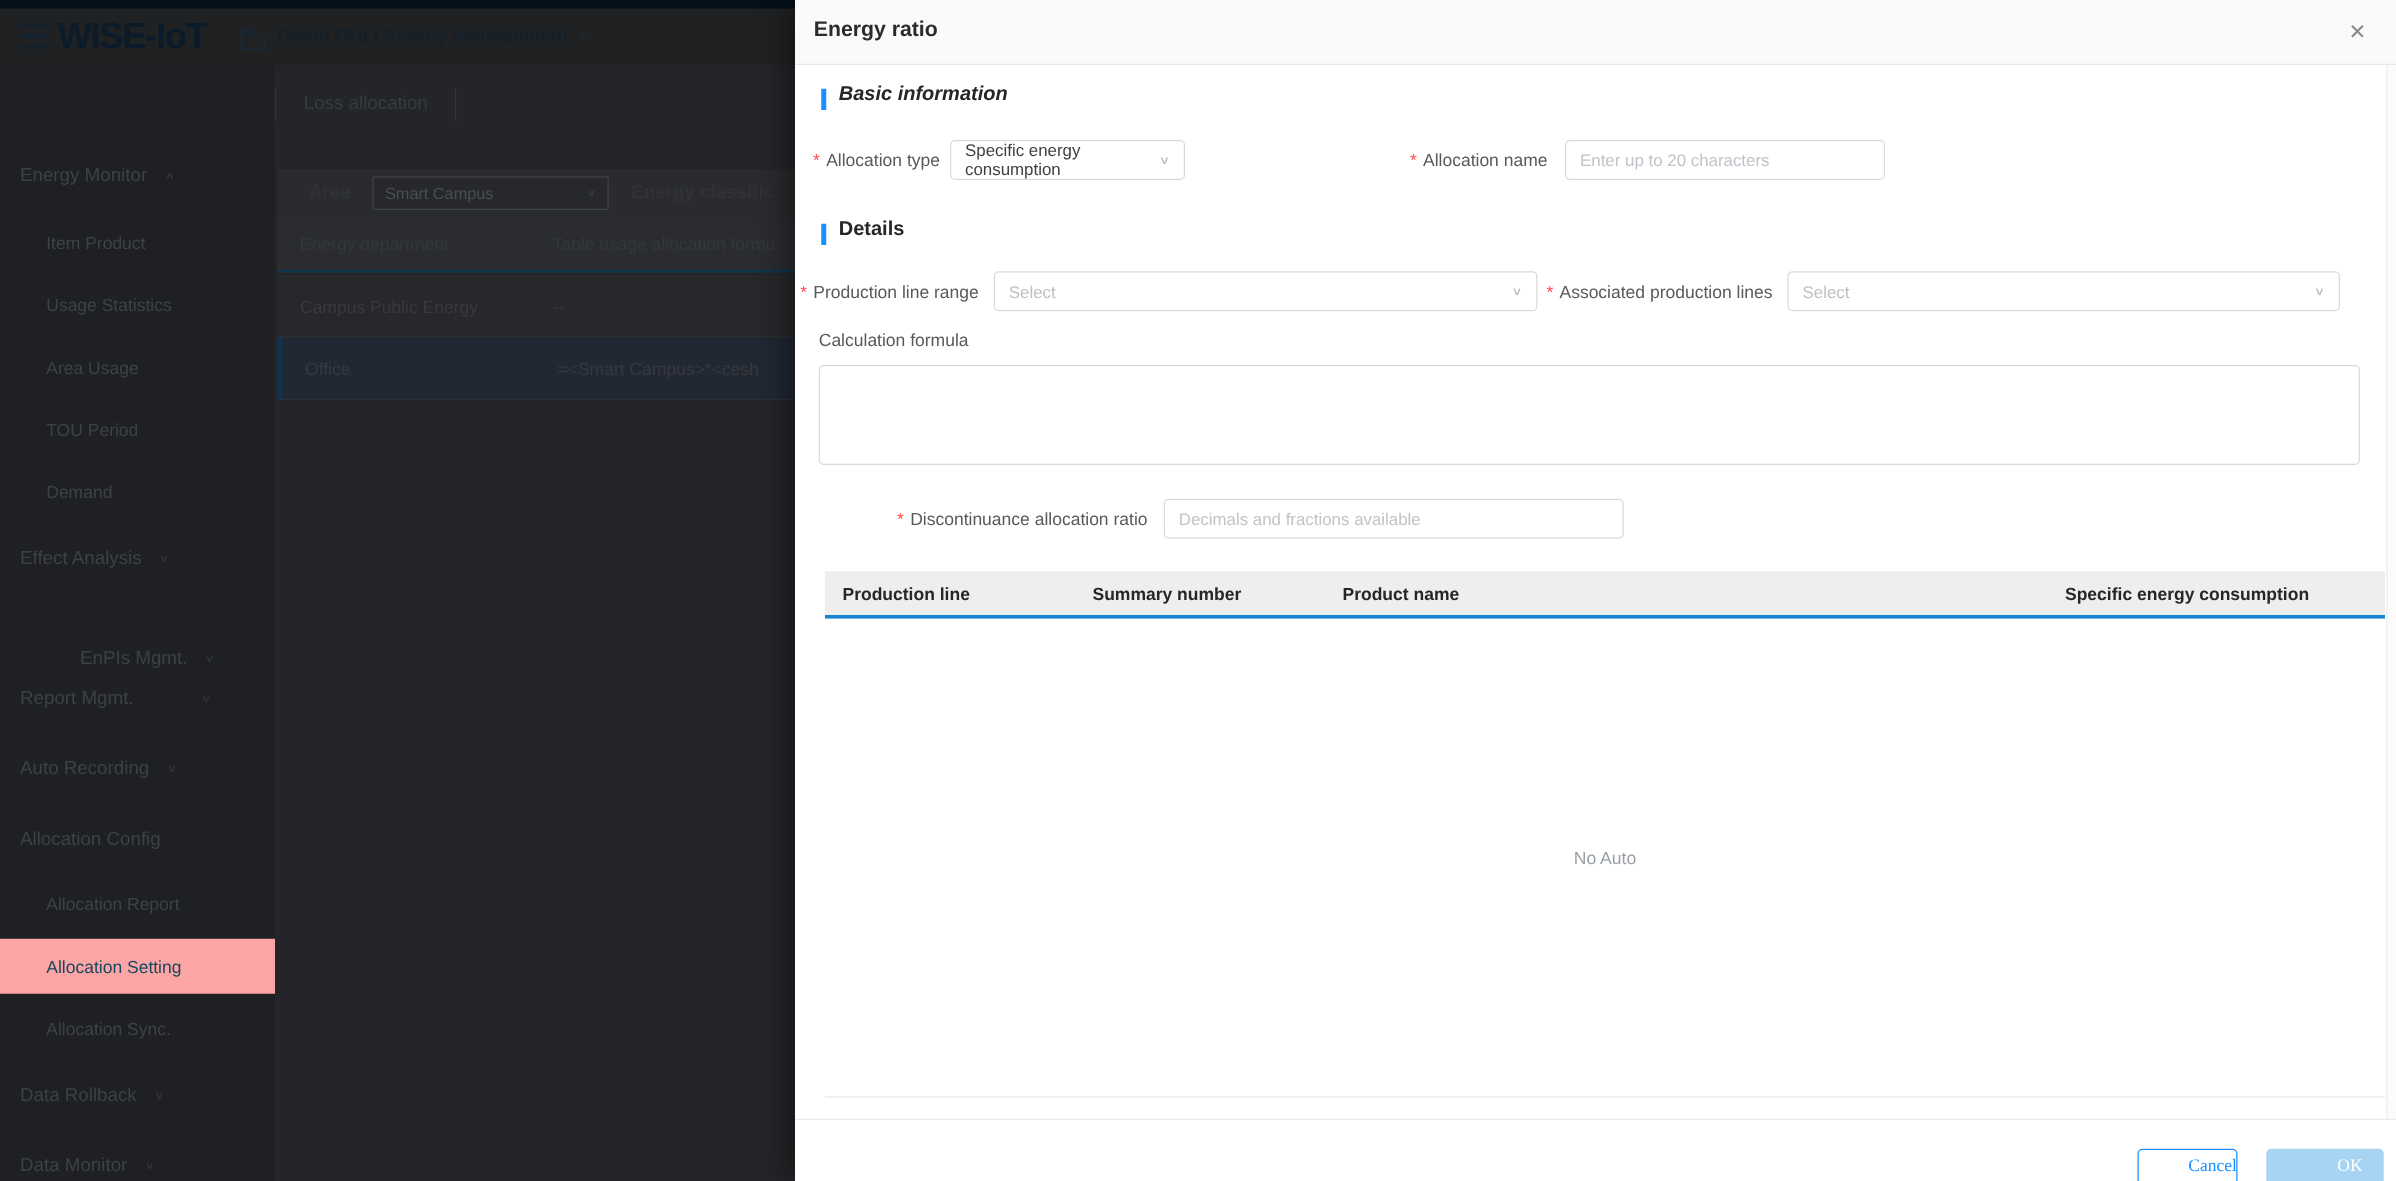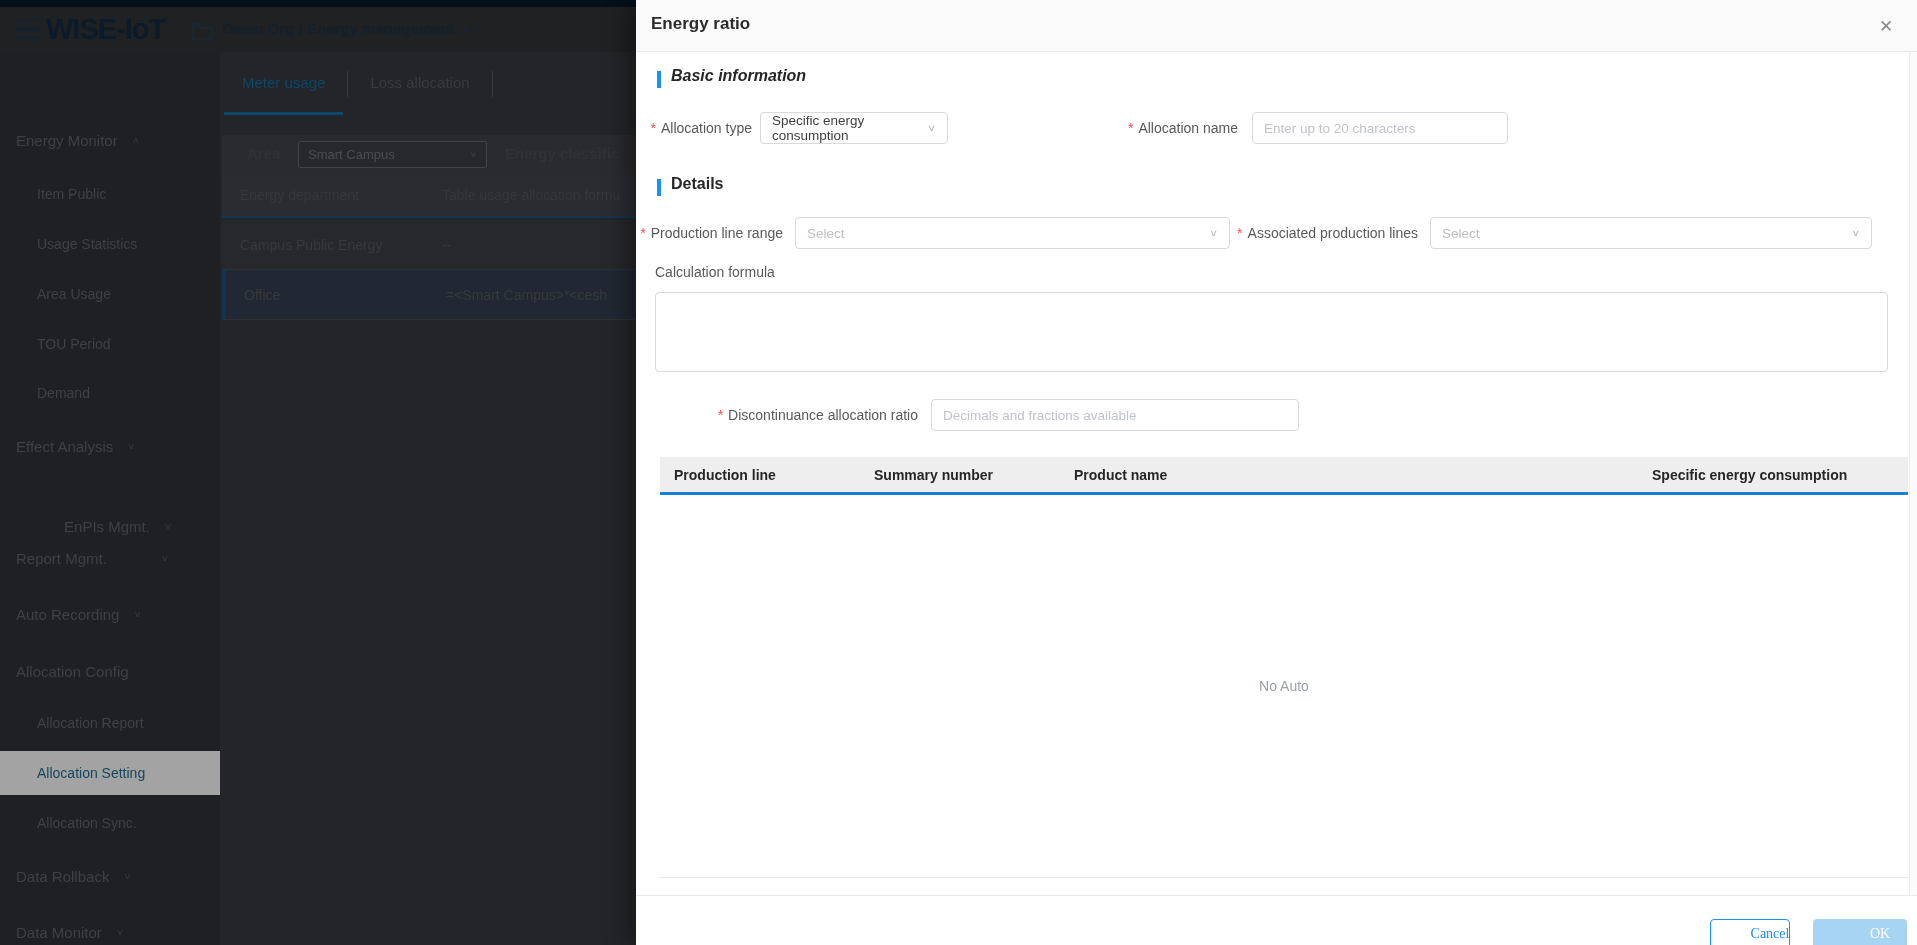--- a/index.html
+++ b/index.html
@@ -13,21 +13,21 @@
   .burger { position:absolute; left:15px; top:12px; width:24px; height:20px; display:flex; flex-direction:column; justify-content:space-between; cursor:pointer; }
   .burger i { display:block; height:3.2px; background:#15212d; border-radius:1px; }
   .logo { position:absolute; left:46px; top:6px; font-size:29px; font-weight:800; letter-spacing:-1px; color:#0b1b2a; }
   .folder { position:absolute; left:192px; top:15px; }
   .org { position:absolute; left:222px; top:13px; font-size:15px; font-weight:700; color:#14202a; white-space:nowrap; }
   .org-caret { position:absolute; left:463px; top:16px; font-size:11px; color:#1a2733; }
 
   .sidebar { position:absolute; left:0; top:52px; width:220px; height:893px; background:var(--dim-sidebar);padding-left:44px; }
   .side-item { position:absolute; left:0; width:220px; height:40px; display:flex; align-items:center; padding-left:16px; font-size:15px; color:#3d4045; cursor:pointer; white-space:nowrap; }
   .side-item.sub { padding-left:37px; font-size:14px; color:#3e4146; }
-  .side-item.selected { background:#a3a3a3; height:44px; }
+  .side-item.selected { background:#fca5a5; height:44px; }
   .side-item.selected .side-label { color:#17465f; }
   .side-chev { margin-left:14px; font-size:11px; color:#33363b; transform:scaleY(.8); }
 
   .content { position:absolute; left:220px; top:52px; width:416px; height:893px; background:var(--dim-content); overflow:hidden; }
   .tab-bar { position:absolute; left:0; top:0; width:416px; height:64px; display:flex; align-items:center; }
   .tab { position:relative; padding:0 22px; height:64px; line-height:62px; font-size:15px; color:#383b3f; cursor:pointer; white-space:nowrap; }
   .tab.active { color:#0d4668; }
   .tab.active::after { content:""; position:absolute; left:4px; right:4px; bottom:1px; height:3px; background:#0b466b; }
   .tab-div { width:1px; height:26px; background:#34373b; }
 
@@ -96,21 +96,21 @@
       <div class="org">Demo Org | Energy management</div>
       <div class="org-caret">▾</div>
     </div>
 
     <div class="sidebar">
         <div class="side-item" style="top: 68px;">
           <span class="side-label">Energy Monitor</span>
           <span class="side-chev">∧</span>
         </div>
         <div class="side-item sub" style="top: 122px;">
-          <span class="side-label">Item Public</span>
+          <span class="side-label">Item Product</span>
         </div>
         <div class="side-item sub" style="top: 172px;">
           <span class="side-label">Usage Statistics</span>
         </div>
         <div class="side-item sub" style="top: 222px;">
           <span class="side-label">Area Usage</span>
         </div>
         <div class="side-item sub" style="top: 272px;">
           <span class="side-label">TOU Period</span>
         </div>
@@ -150,21 +150,20 @@
           <span class="side-chev">∨</span>
         </div>
         <div class="side-item" style="top: 860px;">
           <span class="side-label">Data Monitor</span>
           <span class="side-chev">∨</span>
         </div>
       </div>
 
     <div class="content">
       <div class="tab-bar">
-          <div class="tab active">Meter usage</div>
           <div class="tab-div"></div>
           <div class="tab">Loss allocation</div>
           <div class="tab-div"></div>
         </div>
 
       <div class="filterrow">
         <span class="area-label">Area</span>
         <div class="area-select">
           <span>Smart Campus</span>
           <span class="chev">∨</span>

